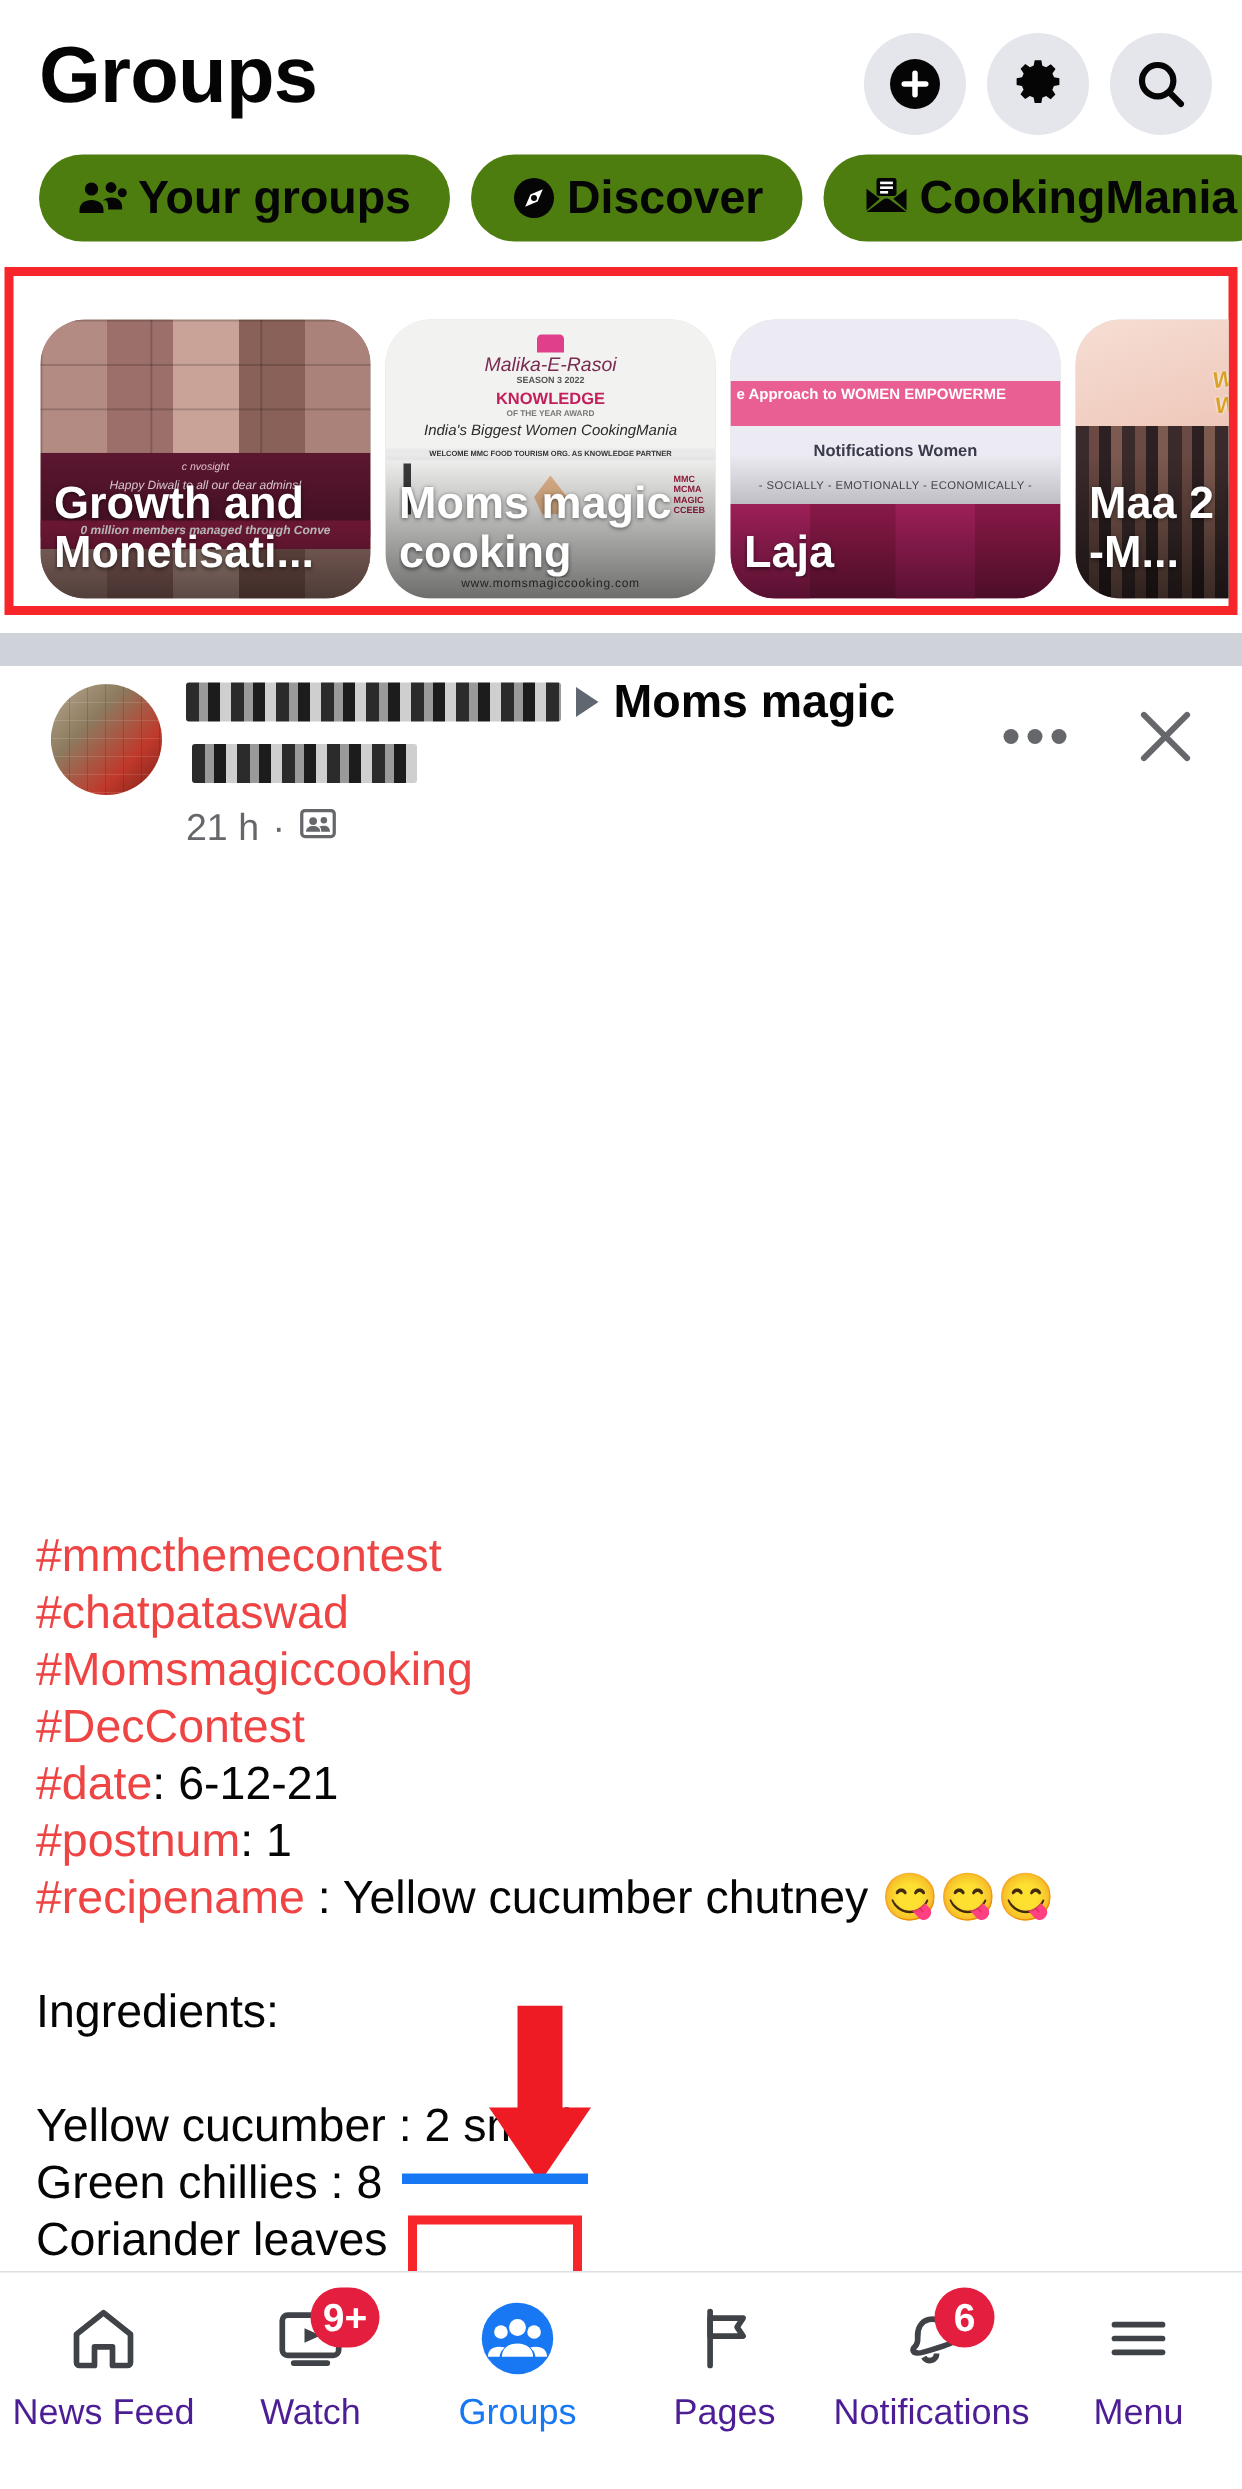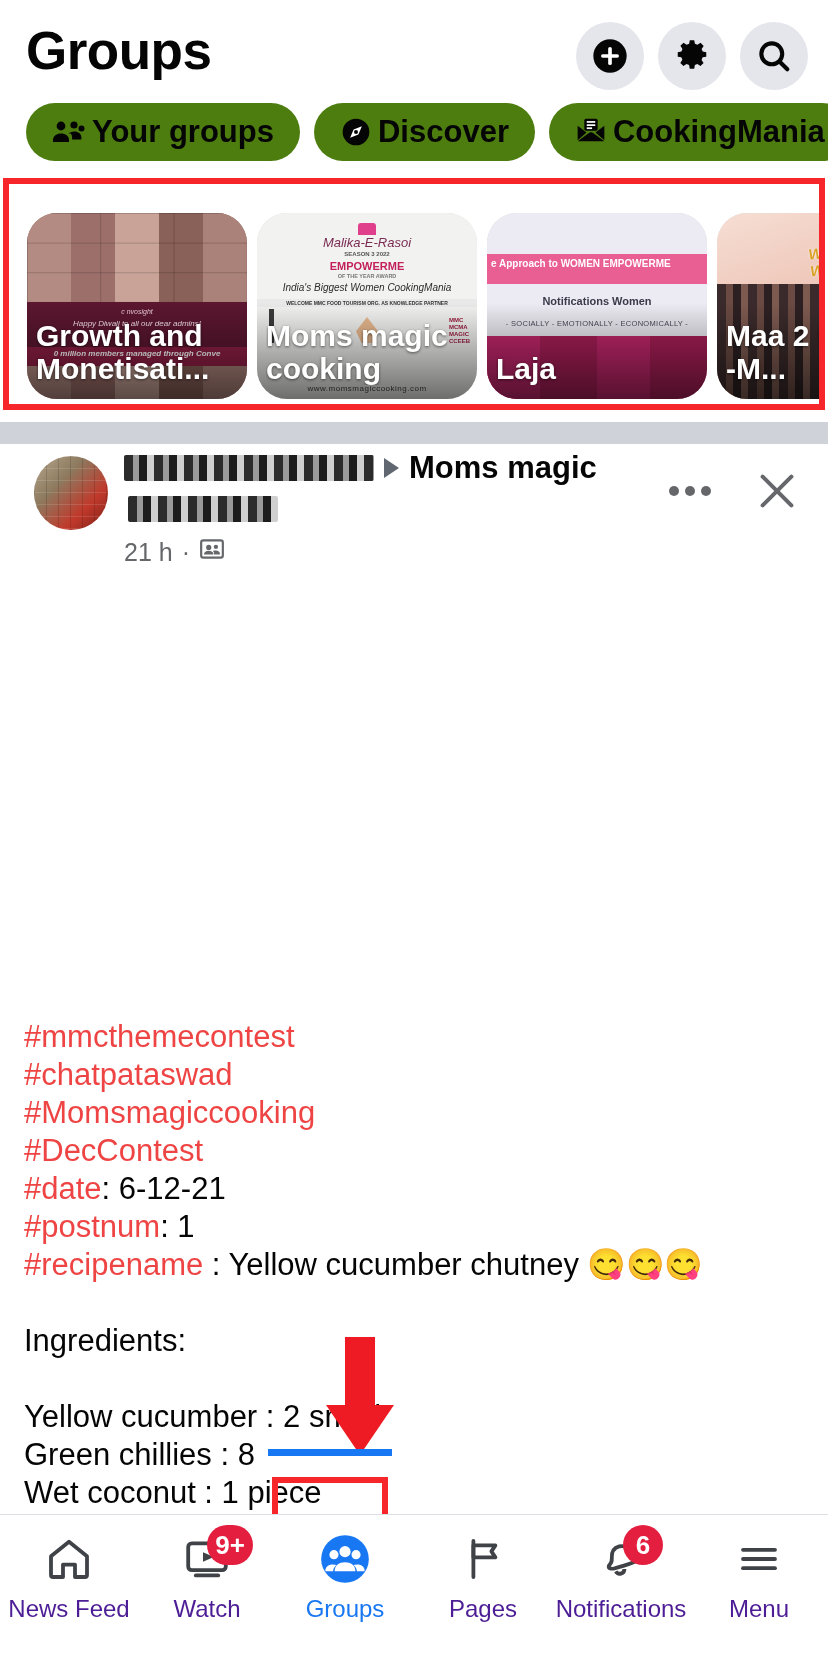--- a/index.html
+++ b/index.html
@@ -340,21 +340,21 @@
         </div>
         <div class="shade"></div>
         <div class="gname">Growth and Monetisati...</div>
       </div>
 
       <div class="gcard">
         <div class="thumb art-flyer">
           <div class="crown"></div>
           <div class="ttl" style="top:22px;font-size:13px;">Malika-E-Rasoi</div>
           <div class="sub" style="top:38px;font-size:6px;color:#555;">SEASON 3 2022</div>
-          <div class="sub" style="top:47px;font-size:11px;">EMPOWERME</div>
+          <div class="sub" style="top:47px;font-size:11px;">KNOWLEDGE</div>
           <div class="sub" style="top:60px;font-size:5.5px;color:#777;">OF THE YEAR AWARD</div>
           <div class="ttl" style="top:69px;font-size:10px;color:#2b2b2b;">India's Biggest Women CookingMania</div>
           <div class="sub" style="top:86px;font-size:5px;color:#333;background:#e9e9e9;padding:1px 0;">WELCOME MMC FOOD TOURISM ORG. AS KNOWLEDGE PARTNER</div>
 
           <div class="fork"></div>
           <div class="hands"></div>
           <div style="position:absolute;right:2px;top:104px;font-size:6px;font-weight:bold;color:#9c1d3f;line-height:7px;width:26px;">MMC MCMA MAGIC CCEEB</div>
           <div class="url">www.momsmagiccooking.com</div>
         </div>
         <div class="shade"></div>
@@ -447,20 +447,21 @@
         <div class="ln"><span class="tag">#Momsmagiccooking</span></div>
         <div class="ln"><span class="tag">#DecContest</span></div>
         <div class="ln"><span class="tag">#date</span><span>: 6-12-21</span></div>
         <div class="ln"><span class="tag">#postnum</span><span>: 1</span></div>
         <div class="ln"><span class="tag">#recipename</span><span> : Yellow cucumber chutney 😋😋😋</span></div>
         <div class="blank"></div>
         <div class="ln">Ingredients:</div>
         <div class="blank"></div>
         <div class="ln">Yellow cucumber : 2 small</div>
         <div class="ln">Green chillies : 8</div>
+        <div class="ln">Coriander leaves</div>
         <div class="ln">Wet coconut : 1 piece</div>
         <div class="ln">Turmeric : 1tsp</div>
         <div class="ln">Salt : 1tsp</div>
         <div class="blank"></div>
       </div>
   </div>
 
   <div class="red-arrow">
     <svg width="76" height="122" viewBox="0 0 76 122">
       <rect x="23" y="0" width="30" height="74" fill="#ee1b24"></rect>

